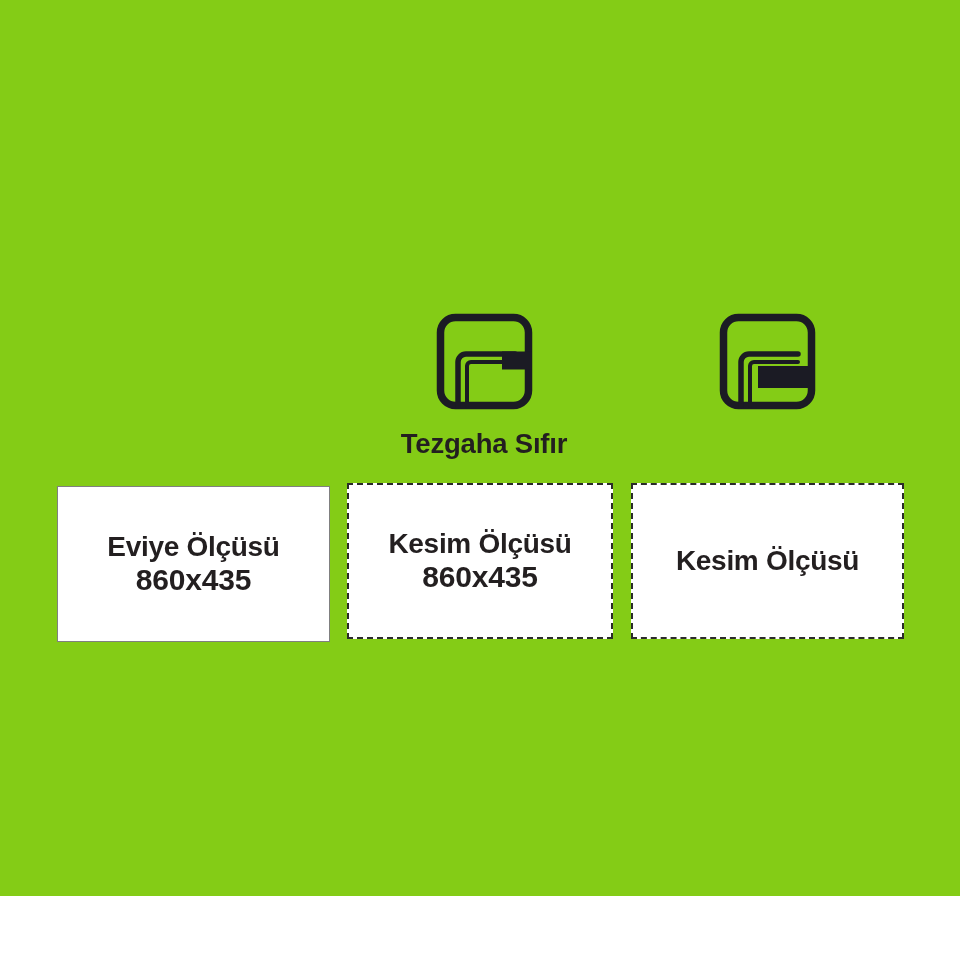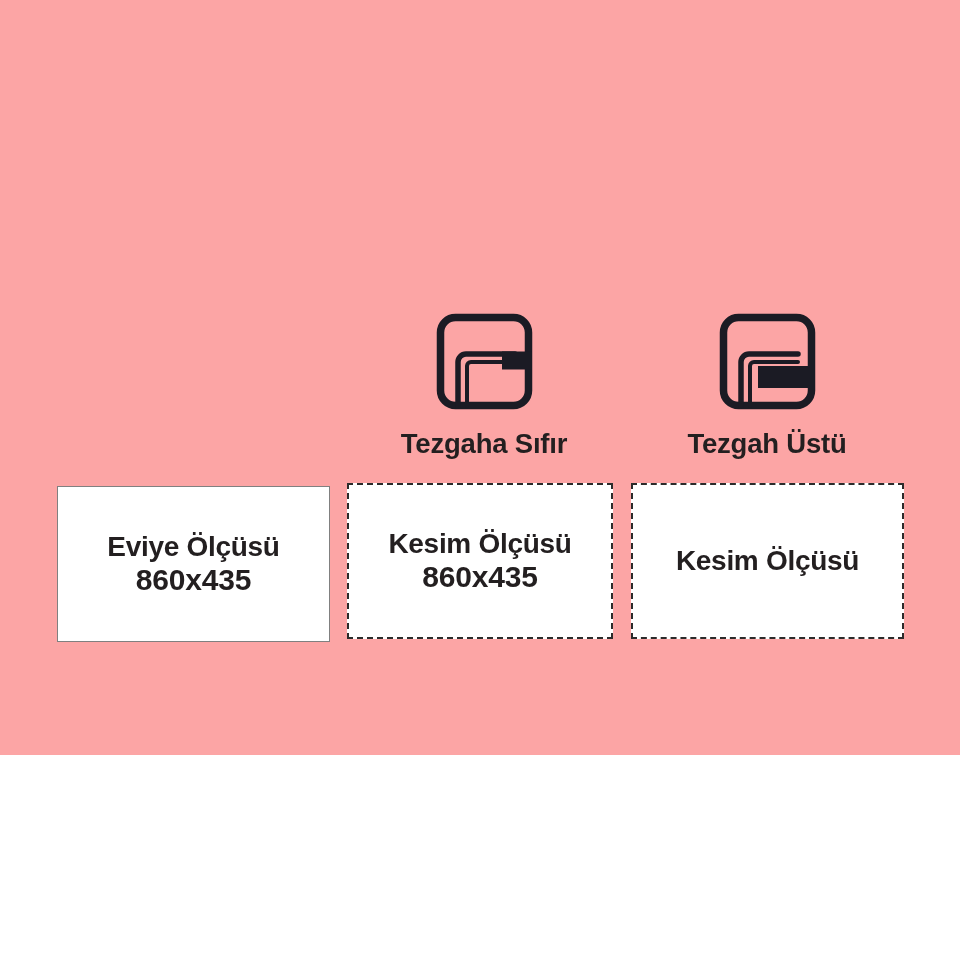--- a/index.html
+++ b/index.html
@@ -8,22 +8,22 @@
     width: 960px;
     height: 960px;
     background: #ffffff;
     font-family: "Liberation Sans", sans-serif;
     overflow: hidden;
   }
 
   #canvas {
     position: relative;
     width: 960px;
-    height: 755px;
-    background: #fca5a5;
+    height: 896px;
+    background: #84cc16;
   }
 
   
   .icon-group {
     position: absolute;
     display: flex;
     flex-direction: column;
     align-items: center;
   }
 
@@ -110,21 +110,20 @@
     <svg class="mount-icon" viewBox="0 0 97 97" xmlns="http://www.w3.org/2000/svg">
 
       <rect x="4.5" y="4.5" width="88" height="88" rx="15" ry="15" fill="none" stroke="#1b1b24" stroke-width="7.5"></rect>
 
       <path d="M 22 93 L 22 49 A 8 8 0 0 1 30 41 L 79 41" fill="none" stroke="#1b1b24" stroke-width="5.5" stroke-linecap="round"></path>
       <path d="M 31 93 L 31 53 A 4 4 0 0 1 35 49 L 79 49" fill="none" stroke="#1b1b24" stroke-width="4" stroke-linecap="round"></path>
 
       <rect x="39" y="53" width="57" height="22" fill="#1b1b24"></rect>
     </svg>
 
-    <div class="mount-caption">Tezgah Üstü</div>
   </div>
 
   <div class="measure-box solid" id="box-sink">
     <div class="box-title">Eviye Ölçüsü</div>
     <div class="box-value">860x435</div>
   </div>
 
   <div class="measure-box dashed" id="box-cut-flush">
     <div class="box-title">Kesim Ölçüsü</div>
     <div class="box-value">860x435</div>

